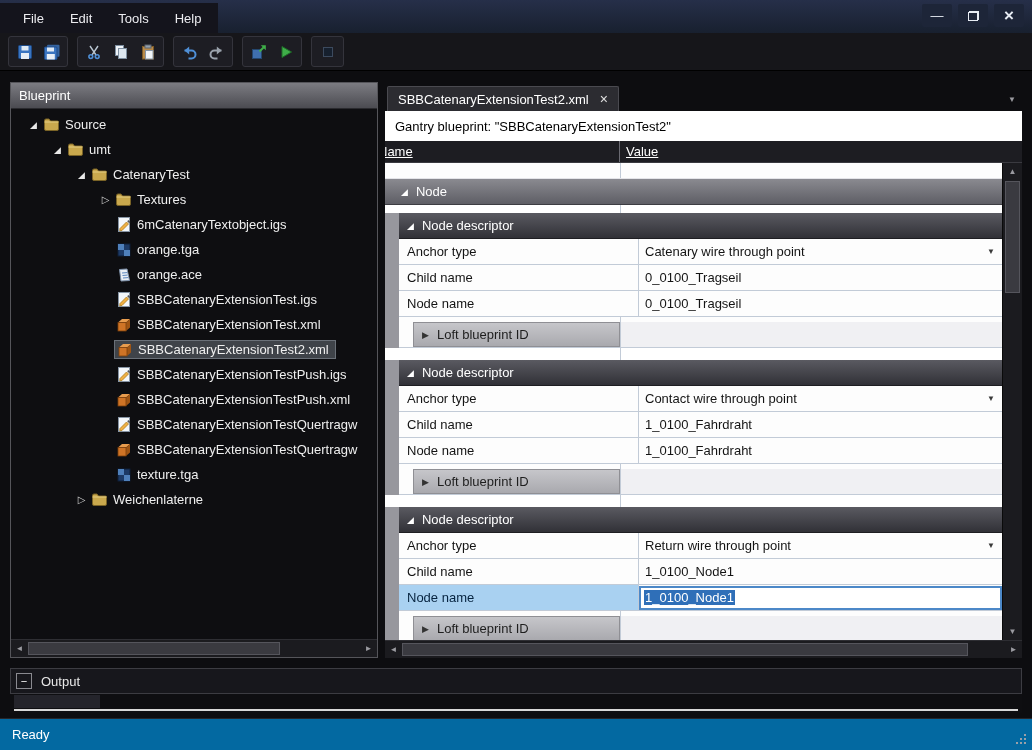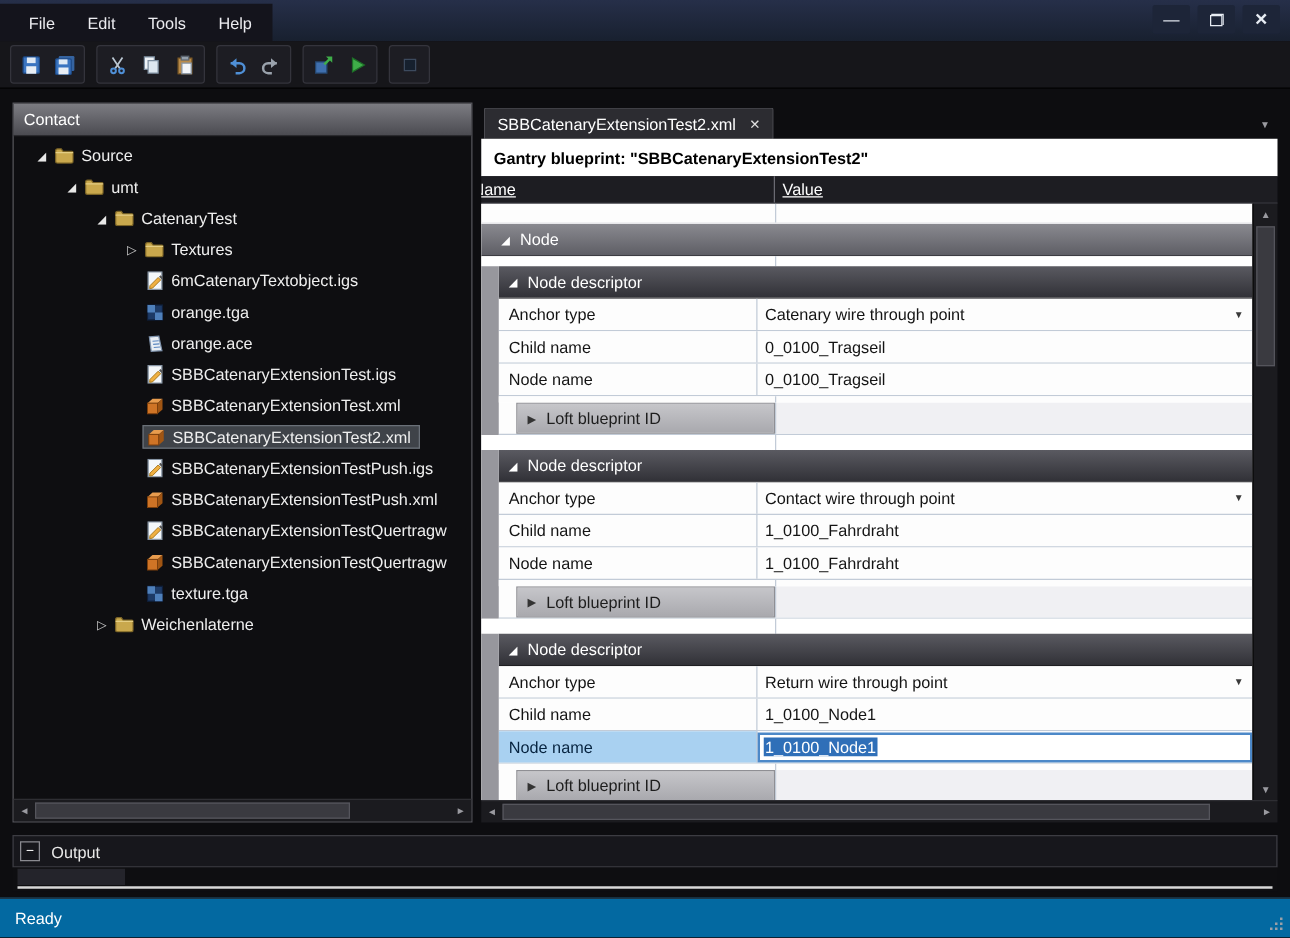--- a/index.html
+++ b/index.html
@@ -49,39 +49,39 @@
   .vs-up,.vs-dn{position:absolute;left:0;right:0;height:17px;display:flex;align-items:center;justify-content:center;color:#9a9aa0;font-size:8px;}
   .vs-up{top:0}.vs-dn{bottom:0}
   .vs-thumb{position:absolute;top:18px;left:2px;right:2px;height:112px;background:#3a3a40;border:1px solid #55555c;}
 
   
   .editor{position:absolute;left:385px;top:85px;width:637px;height:573px;}
   .tabstrip{position:absolute;top:0;left:0;right:0;height:26px;}
   .tab{position:absolute;left:2px;top:1px;height:25px;background:#2c2c31;border:1px solid #4a4a50;border-bottom:none;border-radius:2px 2px 0 0;display:flex;align-items:center;padding:0 10px;color:#fff;font-size:13px;gap:11px;}
   .tab-close{color:#e0e0e0;font-size:14px;line-height:1;}
   .tablist-dd{position:absolute;right:6px;top:10px;color:#9a9aa0;font-size:8px;}
-  .dochead{position:absolute;top:26px;left:0;right:0;height:30px;background:#fff;color:#000;font-weight:bold;font-size:13px;display:flex;align-items:center;padding-left:10px;}
+  .dochead{position:absolute;top:26px;left:0;right:0;height:30px;background:#fff;color:#000;font-weight:normal;font-size:13px;display:flex;align-items:center;padding-left:10px;}
   .colhead{position:absolute;top:56px;left:0;right:0;height:22px;background:#1d1d22;border-bottom:1px solid #3a3a40;display:flex;color:#fff;font-size:13px;}
   .ch-name{width:235px;border-right:1px solid #6a6a72;overflow:hidden;display:flex;align-items:center;}
   .ch-name span{text-decoration:underline;margin-left:-7px;}
   .ch-val{flex:1;display:flex;align-items:center;padding-left:6px;}
   .ch-val span{text-decoration:underline;}
   .gridbody{position:absolute;top:78px;left:0;right:20px;bottom:18px;background:#fff;overflow:hidden;}
 
   .row-empty{height:16px;background:#fdfdfd;position:relative;border-bottom:1px solid #e4e4e8;}
   .row-empty::after,.gap12::after,.sp8::after{content:"";position:absolute;left:235px;top:0;bottom:0;width:1px;background:#c2cbd7;}
   .grp-node{height:26px;background:linear-gradient(#8a8a90,#5e5e65);color:#fff;display:flex;align-items:center;gap:8px;padding-left:16px;font-size:13px;border-bottom:1px solid #3c3c42;}
   .g-exp{font-size:9px;}
   .sp8{height:8px;background:#fff;position:relative;}
   .gap12{height:12px;background:#fff;position:relative;}
   .desc{margin-left:14px;position:relative;}
   .desc::before{content:"";position:absolute;left:-14px;top:0;bottom:0;width:14px;background:#97979d;}
   .desc-h{height:26px;background:linear-gradient(#5a5a61,#313137);color:#fff;display:flex;align-items:center;gap:8px;padding-left:8px;font-size:13px;border-bottom:1px solid #1e1e22;}
   .prow{display:flex;height:26px;border-bottom:1px solid #c2cbd7;background:#fdfdfd;color:#141414;font-size:13px;}
-  .pname{width:207px;border-right:1px solid #c2cbd7;display:flex;align-items:center;padding-left:8px;}
+  .pname{width:240px;border-right:1px solid #c2cbd7;display:flex;align-items:center;padding-left:8px;}
   .pname.namesel{background:#a9d1f1;color:#06233f;}
   .pval{flex:1;display:flex;align-items:center;padding-left:6px;position:relative;}
   .pval .dd{position:absolute;right:7px;font-size:8px;color:#3a3a3a;}
   .pval.editing{padding:0;}
   .editbox{flex:1;height:24px;margin:0;border:2px solid #4c88c8;background:#fff;display:flex;align-items:center;padding-left:3px;}
   .seltext{background:#2f6fb8;color:#fff;padding:0 1px;}
   .sp5{height:5px;background:#fdfdfd;position:relative;}
   .sp5::after{content:"";position:absolute;left:221px;top:0;bottom:0;width:1px;background:#c2cbd7;}
   .loft{display:flex;height:26px;border-bottom:1px solid #c2cbd7;background:#fdfdfd;}
   .loft-n{width:207px;margin-left:14px;background:linear-gradient(#c6c6ca,#a9a9ae);border:1px solid #8f8f94;display:flex;align-items:center;gap:8px;padding-left:8px;color:#1e1e1e;font-size:13px;}
@@ -199,21 +199,21 @@
             <svg width="16" height="16" viewBox="0 0 16 16">
               <rect x="3.5" y="3.5" width="9" height="9" fill="#16202e" stroke="#3c4a5e"></rect>
             </svg>
           </div>
       </div>
     </div>
   </div>
 
   <div class="explorer">
     <div class="exp-head">
-        <span>Contact</span>
+        <span>Blueprint</span>
       </div>
     <div class="tree">
       <div class="trow d0">
           <span class="exp">◢</span>
           <span class="ibody">
             <span class="ticon">
               <svg width="15" height="13" viewBox="0 0 15 13">
                 <path d="M.5 2.5q0-1.5 1.5-1.5h3l1.5 2h7q1 0 1 1v7q0 1.5-1.5 1.5H2Q.5 12.5.5 11z" fill="#c9a84d" stroke="#7a6326"></path>
                 <path d="M.5 4h14" stroke="#e4cd84"></path>
               </svg>

